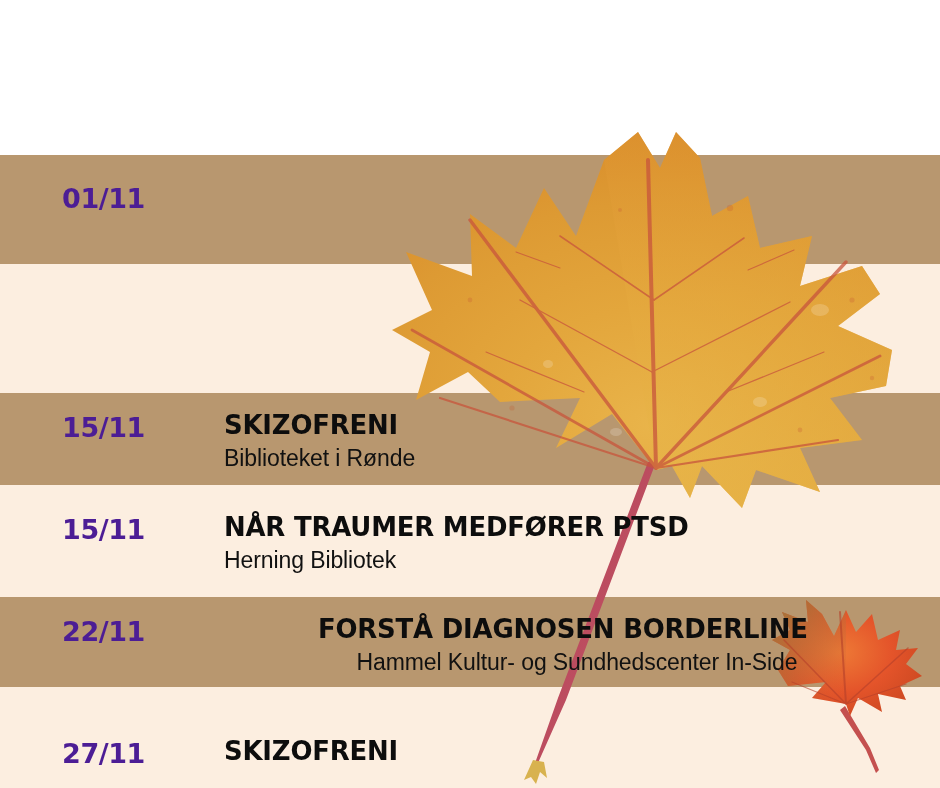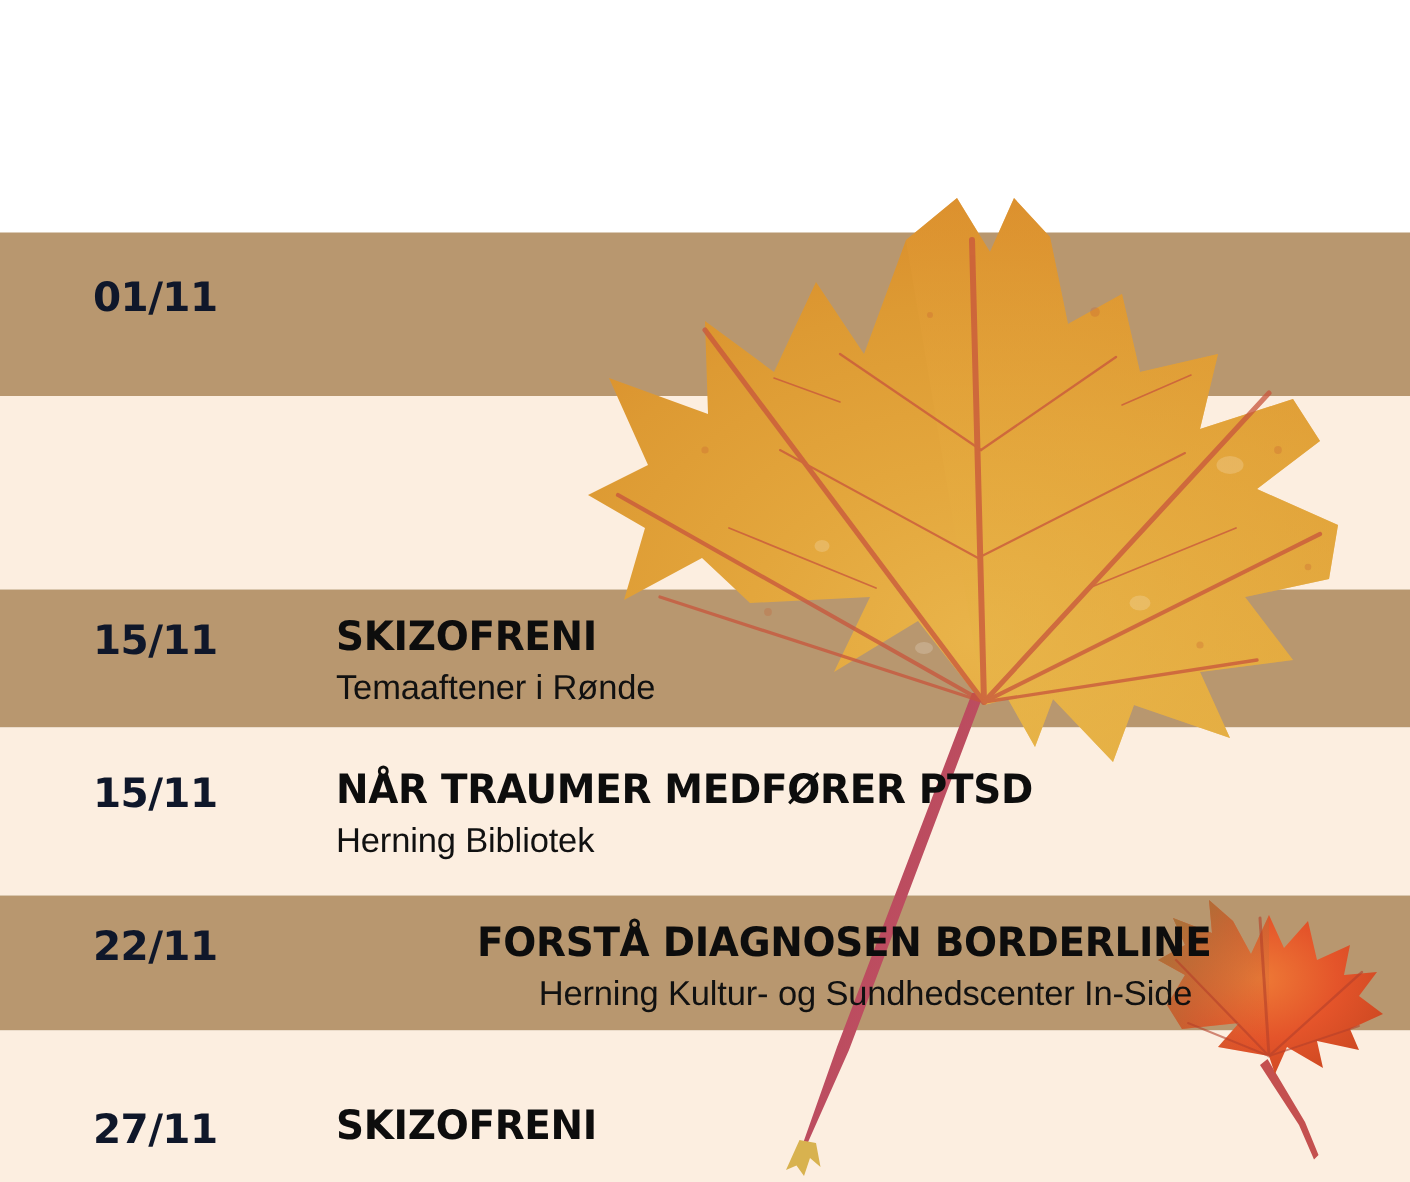--- a/index.html
+++ b/index.html
@@ -62,21 +62,21 @@
   .row.tan   { background: #B8976F; }
   .row.cream { background: #FCEEE0; }
 
   .row-date {
     position: absolute;
     left: 62px;
     font-family: "DejaVu Sans", sans-serif;
     font-weight: 700;
     font-size: 27px;
     line-height: 30px;
-    color: #0f172a;
+    color: #4c1d95;
     letter-spacing: -0.4px;
     white-space: nowrap;
   }
   .row-body {
     position: absolute;
     left: 224px;
     right: 10px;
   }
   .row-title {
     font-family: "DejaVu Sans", sans-serif;
@@ -262,37 +262,37 @@
     <div class="rows">
       <div class="row" id="t-row-0" style="top:155px;height:109px;">
         <div class="row-date" style="top:29px;">01/11</div>
       </div>
 
 
       <div class="row" id="t-row-2" style="top:393px;height:92px;">
         <div class="row-date" style="top:20px;">15/11</div>
         <div class="row-body" style="top:15px;">
           <div class="row-title">SKIZOFRENI</div>
-          <div class="row-venue">Temaaftener i Rønde</div>
+          <div class="row-venue">Biblioteket i Rønde</div>
         </div>
       </div>
 
       <div class="row" id="t-row-3" style="top:485px;height:112px;">
         <div class="row-date" style="top:30px;">15/11</div>
         <div class="row-body" style="top:25px;">
           <div class="row-title">NÅR TRAUMER MEDFØRER PTSD</div>
           <div class="row-venue">Herning Bibliotek</div>
         </div>
       </div>
 
       <div class="row" id="t-row-4" style="top:597px;height:90px;padding-left:13px;">
         <div class="row-date" style="top:20px;">22/11</div>
         <div class="row-body" style="top:15px;text-align:center;">
           <div class="row-title">FORSTÅ DIAGNOSEN BORDERLINE</div>
-          <div class="row-venue">Herning Kultur- og Sundhedscenter In-Side</div>
+          <div class="row-venue">Hammel Kultur- og Sundhedscenter In-Side</div>
         </div>
       </div>
 
       <div class="row" id="t-row-5" style="top:716px;height:101px;">
         <div class="row-date" style="top:23px;">27/11</div>
         <div class="row-body" style="top:18px;">
           <div class="row-title">SKIZOFRENI</div>
         </div>
       </div>
     </div>

